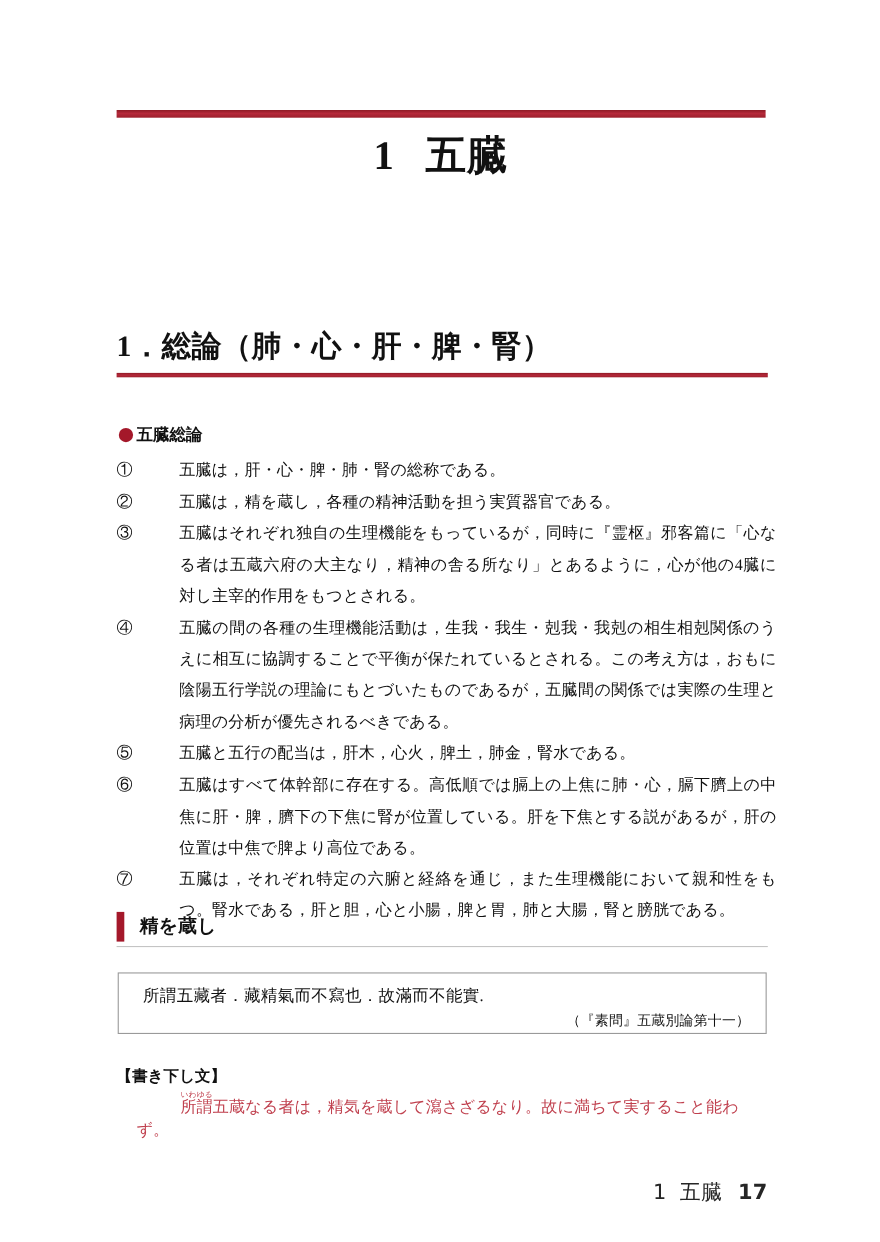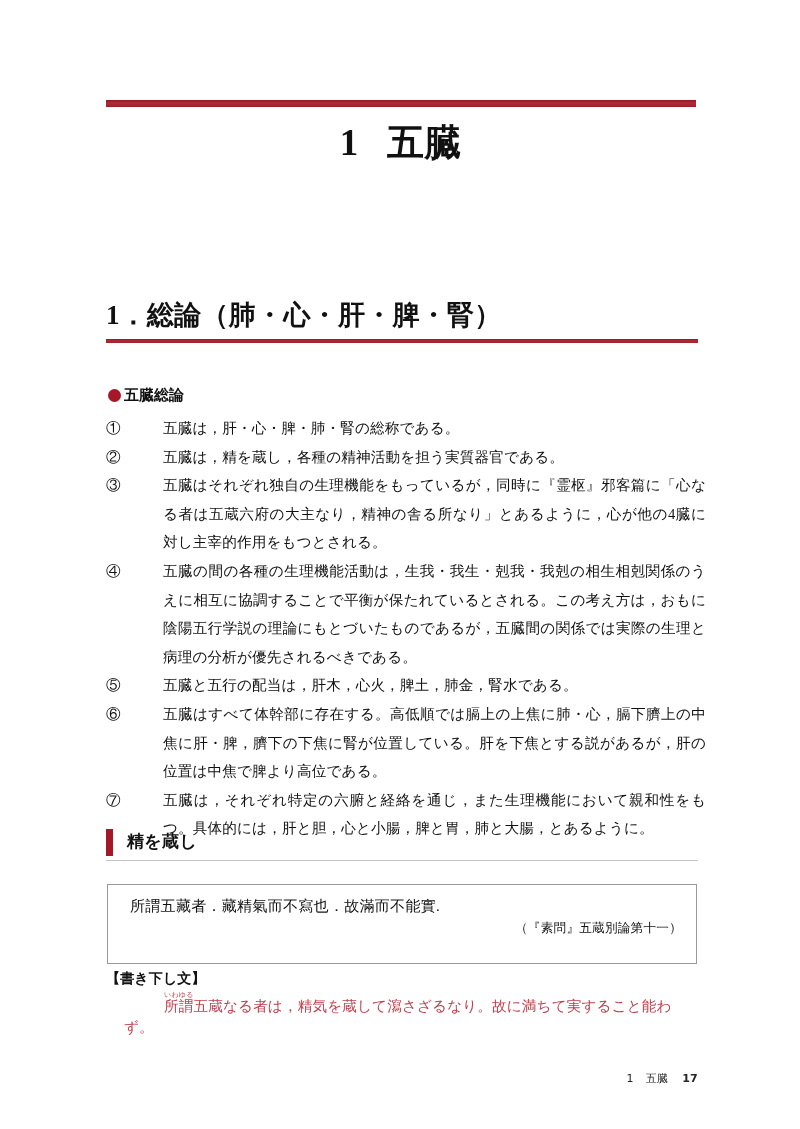--- a/index.html
+++ b/index.html
@@ -150,21 +150,21 @@
     height: 1px;
     background: #c4c4c4;
   }
 
   
   .quote-box {
     position: absolute;
     left: 107px;
     top: 884px;
     width: 590px;
-    height: 80px;
+    height: 56px;
     box-sizing: border-box;
     border: 1px solid #9a9a9a;
     padding: 10px 14px 0 22px;
   }
   .quote-text {
     font-size: 15px;
     line-height: 1.5;
     letter-spacing: 0.02em;
   }
   .quote-source {
@@ -205,21 +205,21 @@
     letter-spacing: 0;
   }
 
   
   .footer {
     position: absolute;
     left: 106px;
     top: 1071px;
     width: 592px;
     text-align: right;
-    font-size: 11px;
+    font-size: 19px;
     font-family: "DejaVu Sans", "Liberation Sans", sans-serif;
     color: #262626;
     letter-spacing: 0.02em;
   }
   .footer .chap-no { margin-right: 12px; }
   .footer .chap-name { margin-right: 14px; }
   .footer .page-no { font-weight: 700; }
 </style>
 </head>
 <body>
@@ -259,21 +259,21 @@
     <div class="num-item">
       <span class="marker">⑤</span>
       <span class="body">五臓と五行の配当は，肝木，心火，脾土，肺金，腎水である。</span>
     </div>
     <div class="num-item">
       <span class="marker">⑥</span>
       <span class="body">五臓はすべて体幹部に存在する。高低順では膈上の上焦に肺・心，膈下臍上の中焦に肝・脾，臍下の下焦に腎が位置している。肝を下焦とする説があるが，肝の位置は中焦で脾より高位である。</span>
     </div>
     <div class="num-item">
       <span class="marker">⑦</span>
-      <span class="body">五臓は，それぞれ特定の六腑と経絡を通じ，また生理機能において親和性をもつ。具体的には，肝と胆，心と小腸，脾と胃，肺と大腸，とあるように。</span>
+      <span class="body">五臓は，それぞれ特定の六腑と経絡を通じ，また生理機能において親和性をもつ。腎水である，肝と胆，心と小腸，脾と胃，肺と大腸，腎と膀胱である。</span>
     </div>
   </div>
 
   <div class="ref-header">
     <span class="bar"></span>
     <span class="label">精を蔵し</span>
     <span class="under"></span>
   </div>
 
   <div class="quote-box">

